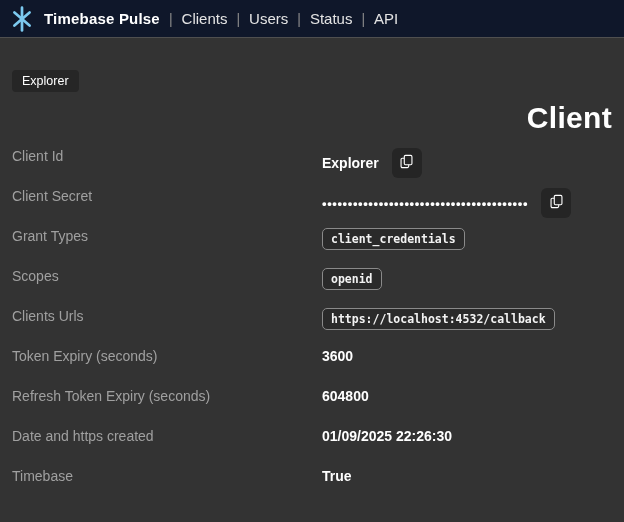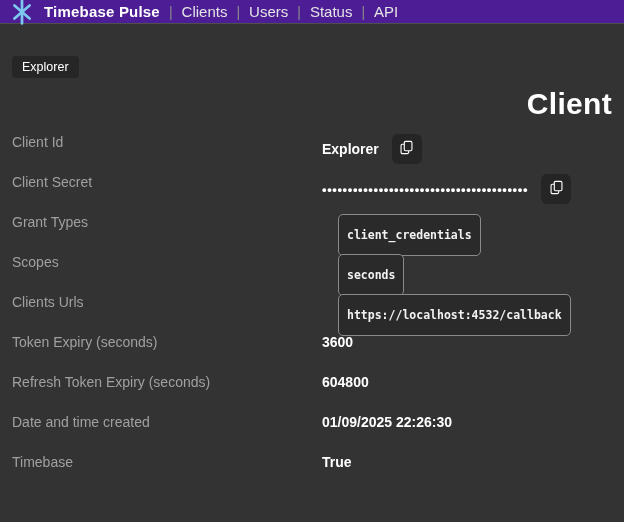--- a/index.html
+++ b/index.html
@@ -7,22 +7,22 @@
   body {
     width: 624px; height: 522px;
     background: #333333;
     font-family: "Liberation Sans", sans-serif;
     color: #ffffff;
     overflow: hidden;
   }
 
   
   .nav {
-    height: 24px;
-    background: #4c1d95;
+    height: 38px;
+    background: #0f172a;
     border-bottom: 1px solid #4f4f4f;
     display: flex;
     align-items: center;
     padding-left: 9px;
   }
   .nav .logo { display: flex; align-items: center; margin-right: 9px; }
   .brand {
     font-size: 15px;
     font-weight: bold;
     color: #ffffff;
@@ -86,23 +86,22 @@
     white-space: nowrap;
   }
   .code-pill {
     font-family: "DejaVu Sans Mono", monospace;
     font-size: 11.5px;
     font-weight: bold;
     color: #f2f2f2;
     background: #2a2a2a;
     border: 1px solid #8a8a8a;
     border-radius: 5px;
-    padding: 13px 8px;
+    padding: 3px 8px;
     white-space: nowrap;
-    margin-left: 16px;
   }
   .copy-btn {
     width: 30px; height: 30px;
     margin-left: 13px;
     background: #252525;
     border: none;
     border-radius: 6px;
     display: inline-flex;
     align-items: center;
     justify-content: center;
@@ -174,21 +173,21 @@
     <div class="row">
       <div class="row-label">Grant Types</div>
       <div class="row-value">
         <span class="code-pill">client_credentials</span>
       </div>
     </div>
 
     <div class="row">
       <div class="row-label">Scopes</div>
       <div class="row-value">
-        <span class="code-pill">seconds</span>
+        <span class="code-pill">openid</span>
       </div>
     </div>
 
     <div class="row">
       <div class="row-label">Clients Urls</div>
       <div class="row-value">
         <span class="code-pill">https://localhost:4532/callback</span>
       </div>
     </div>
 
@@ -200,21 +199,21 @@
     </div>
 
     <div class="row">
       <div class="row-label">Refresh Token Expiry (seconds)</div>
       <div class="row-value">
         <span>604800</span>
       </div>
     </div>
 
     <div class="row">
-      <div class="row-label">Date and time created</div>
+      <div class="row-label">Date and https created</div>
       <div class="row-value">
         <span>01/09/2025 22:26:30</span>
       </div>
     </div>
 
     <div class="row">
       <div class="row-label">Timebase</div>
       <div class="row-value">
         <span>True</span>
       </div>

